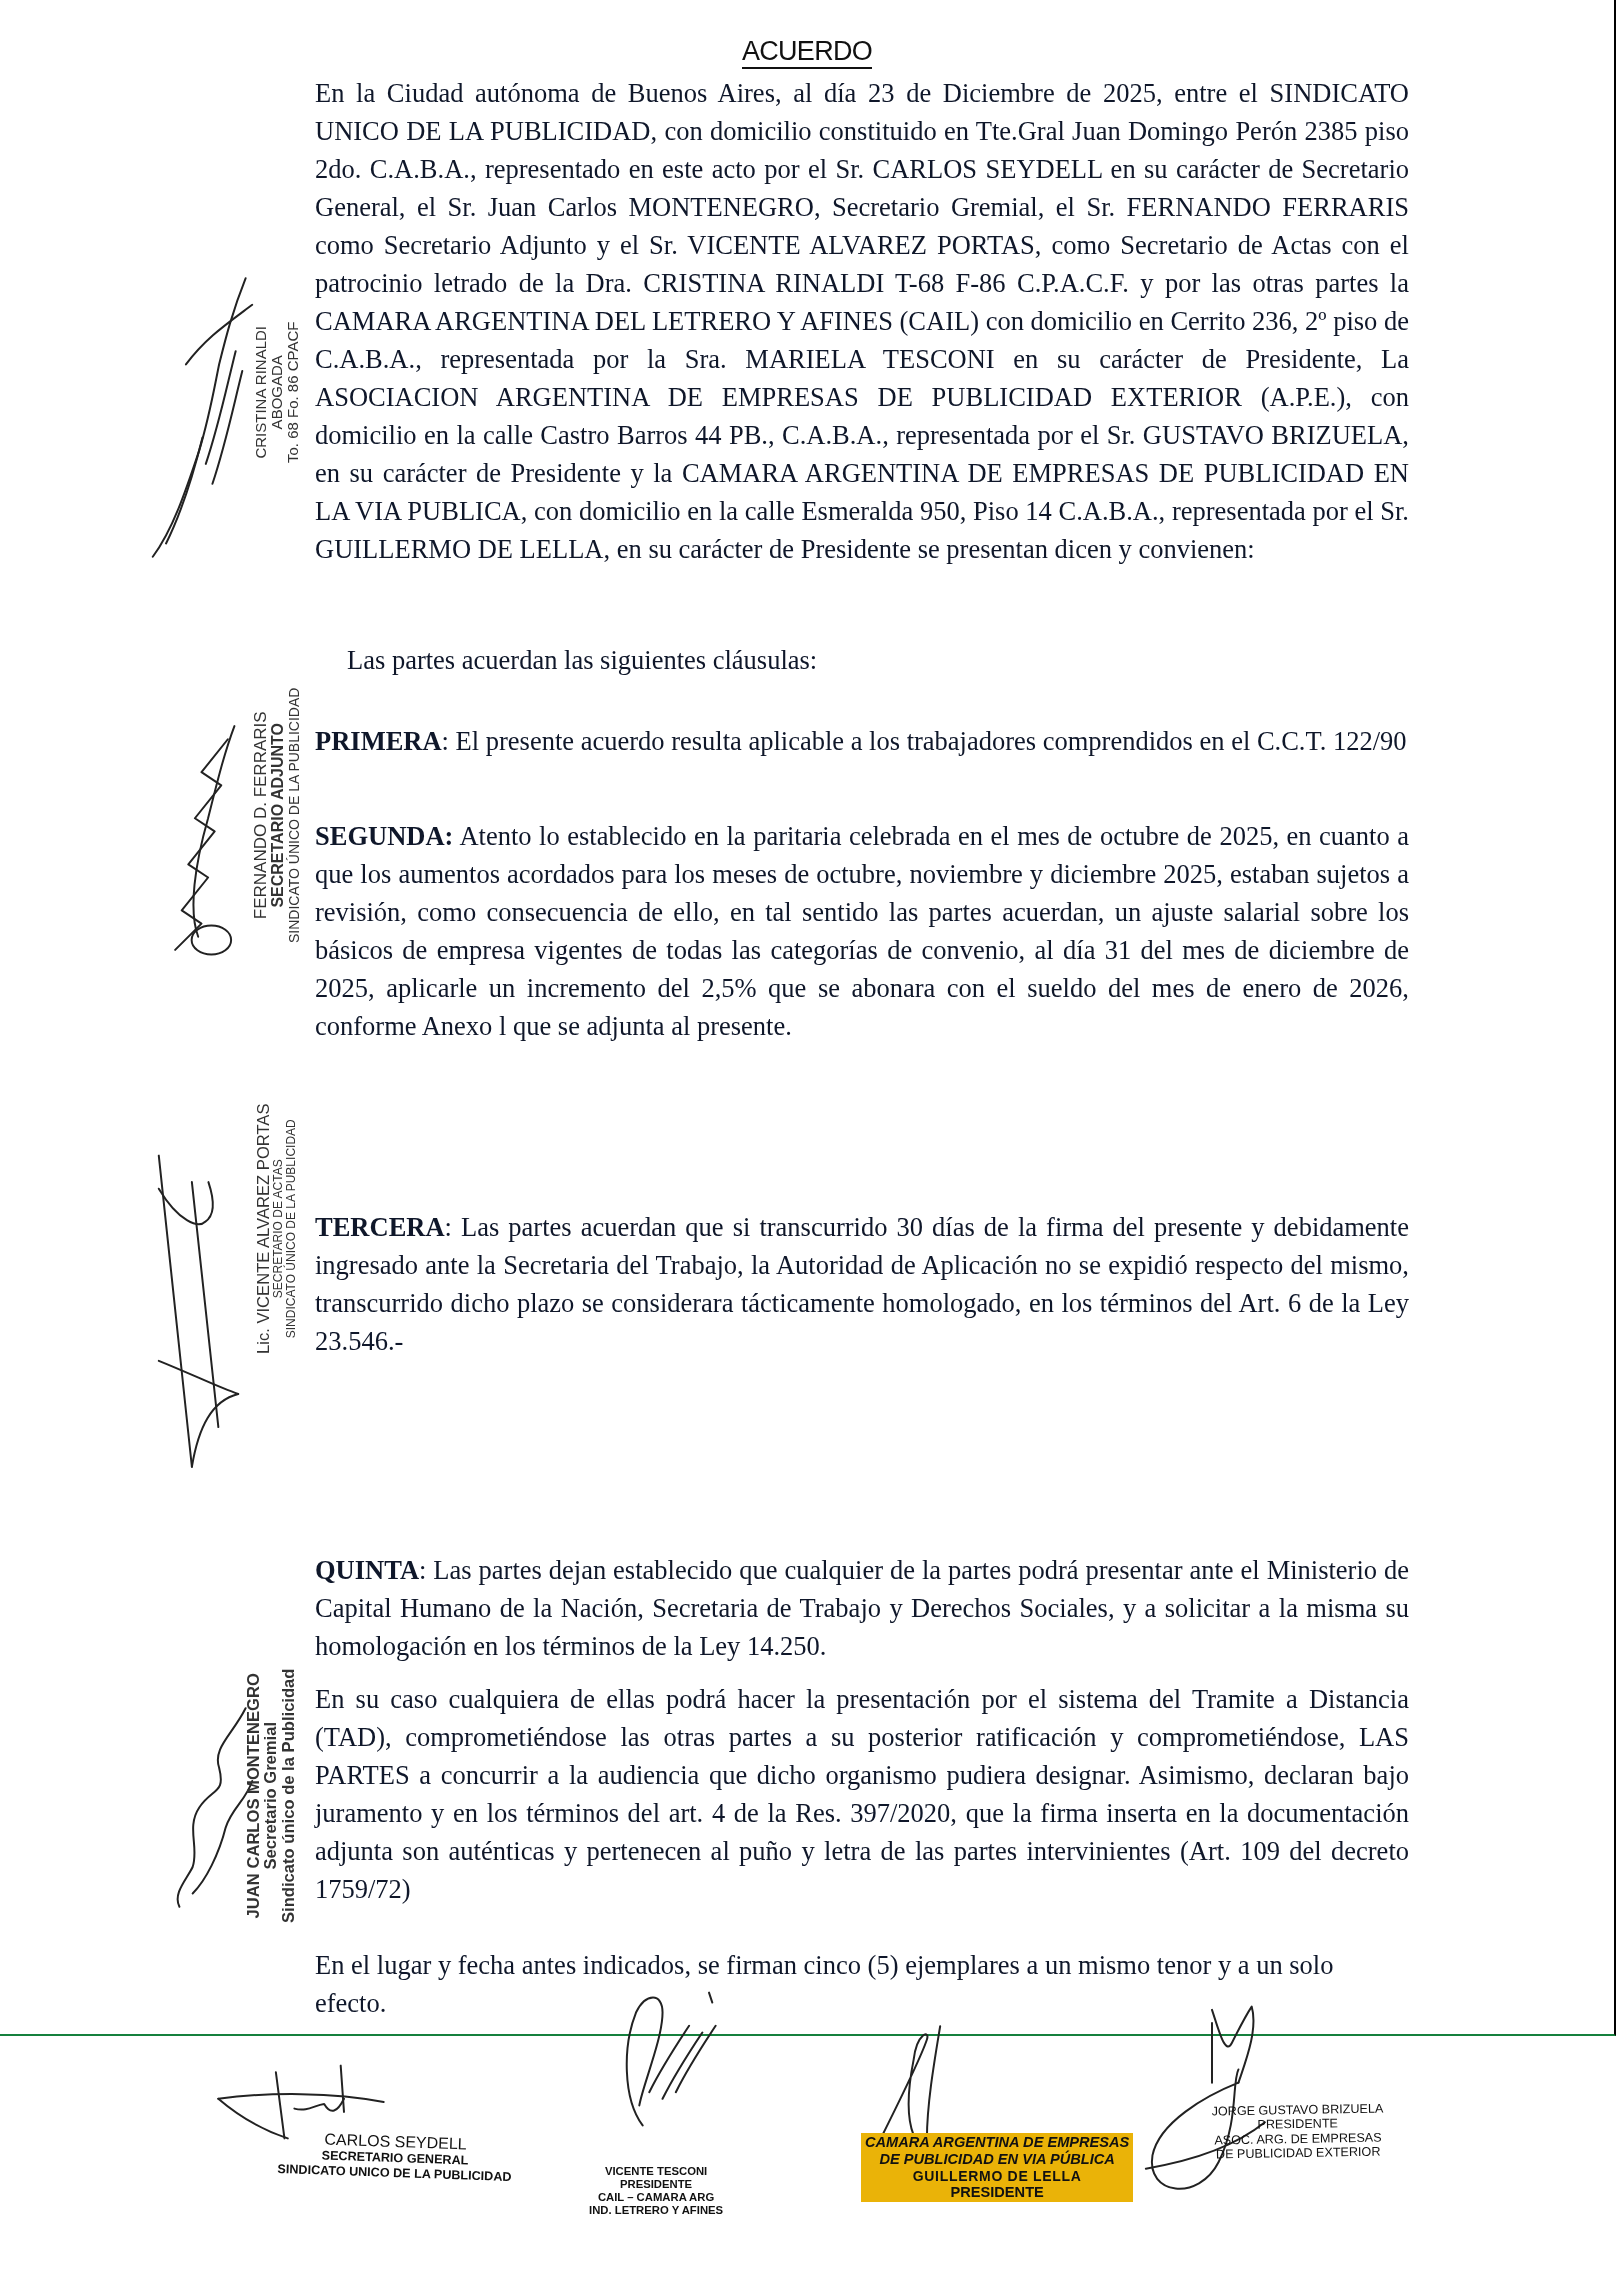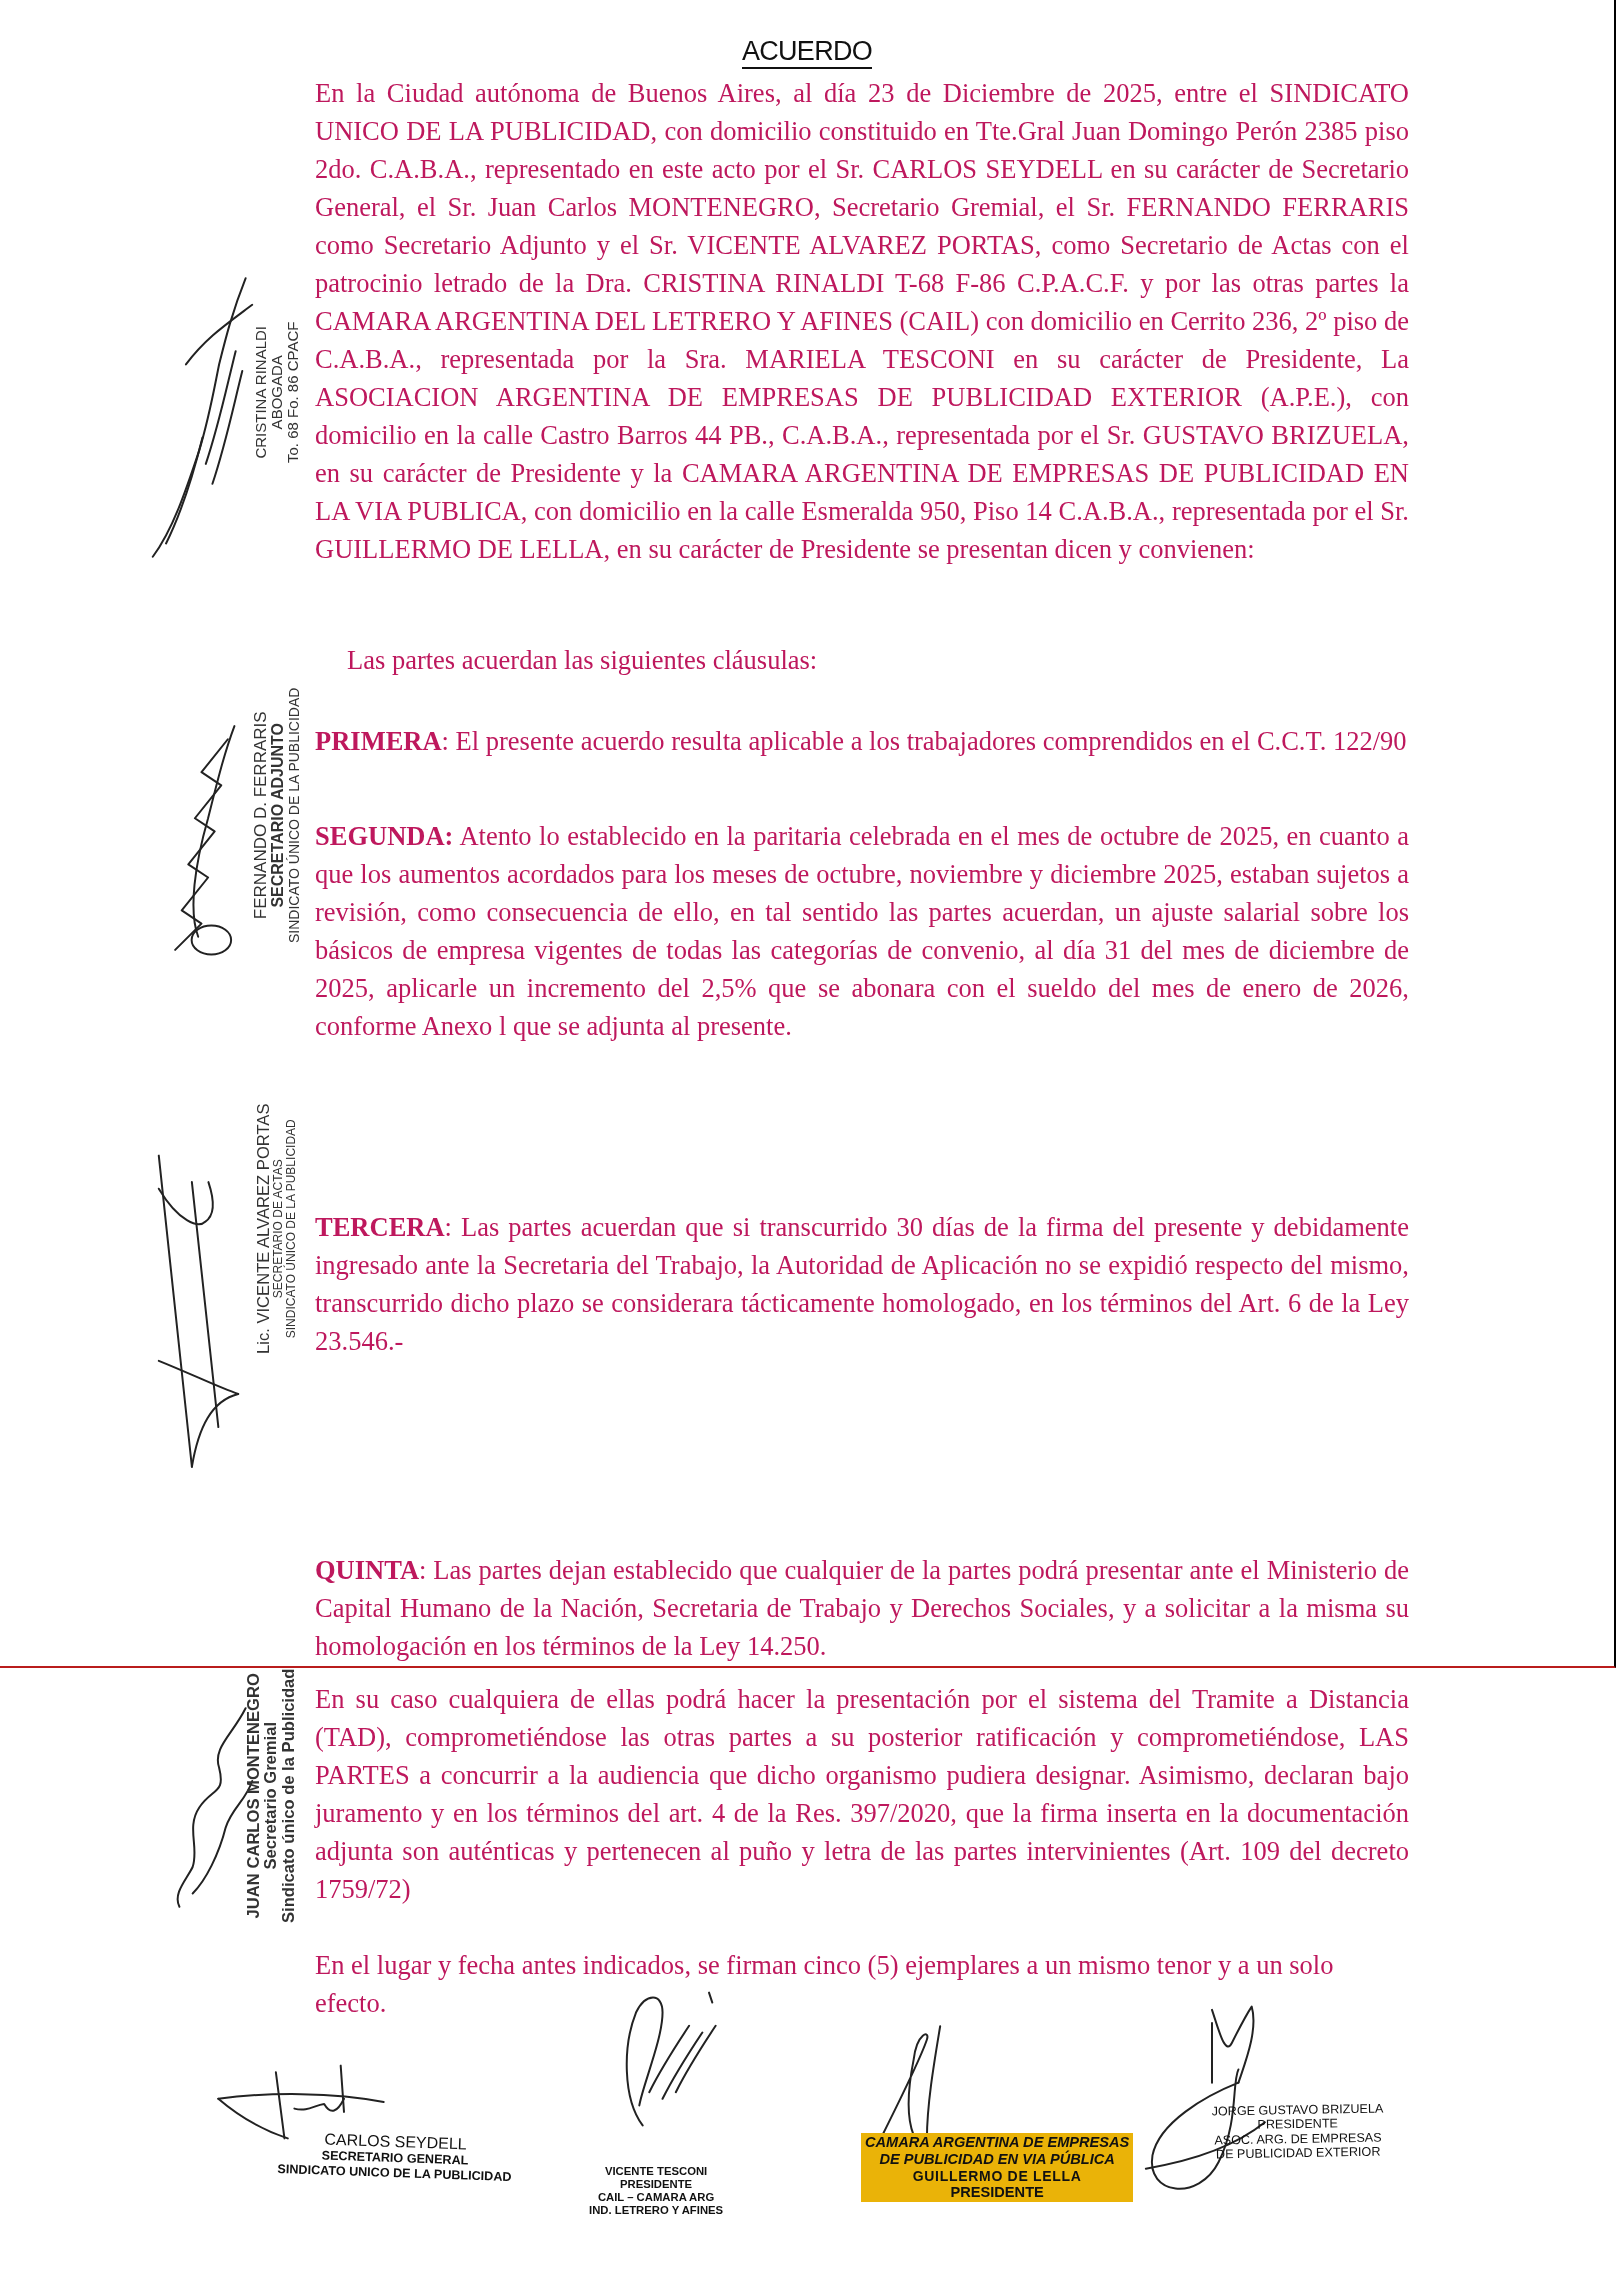--- a/index.html
+++ b/index.html
@@ -1,30 +1,30 @@
 <!DOCTYPE html>
 <html style="font-size:10.6px"><head>
 <meta charset="utf-8">
 <style>
   html, body { margin: 0; padding: 0; background: #ffffff; }
   body { width: 1618px; height: 2295px; position: relative; overflow: hidden; }
   .page {
-    position: absolute; left: 0; top: 0; width: 1616px; height: 1668px;
-    border-right: 2px solid #000; border-bottom: 2px solid #b91c1c;
+    position: absolute; left: 0; top: 0; width: 1616px; height: 2036px;
+    border-right: 2px solid #000; border-bottom: 2px solid #15803d;
     background: #fff; box-sizing: border-box;
   }
   .title {
     position: absolute; left: 0; right: 0; top: 36px; text-align: center;
     font-family: "Liberation Sans", sans-serif; font-size: 27px; color: #111;
     letter-spacing: -0.7px;
   }
   .title span { border-bottom: 2px solid #111; padding-bottom: 0.7px; }
   .block { position: absolute; left: 315px; width: 1094px;
     font-family: "Liberation Serif", serif; font-size: 26.5px; line-height: 38px;
-    color: #be185d; text-align: justify; }
+    color: #0f172a; text-align: justify; }
   .block p { margin: 0; }
   .lead { font-weight: bold; }
   .left { text-align: left; }
 
   
   .stamp {
     position: absolute; font-family: "Liberation Sans", sans-serif;
     color: #333; transform-origin: left top; transform: rotate(-90deg);
     white-space: nowrap; line-height: 1.05;
   }

